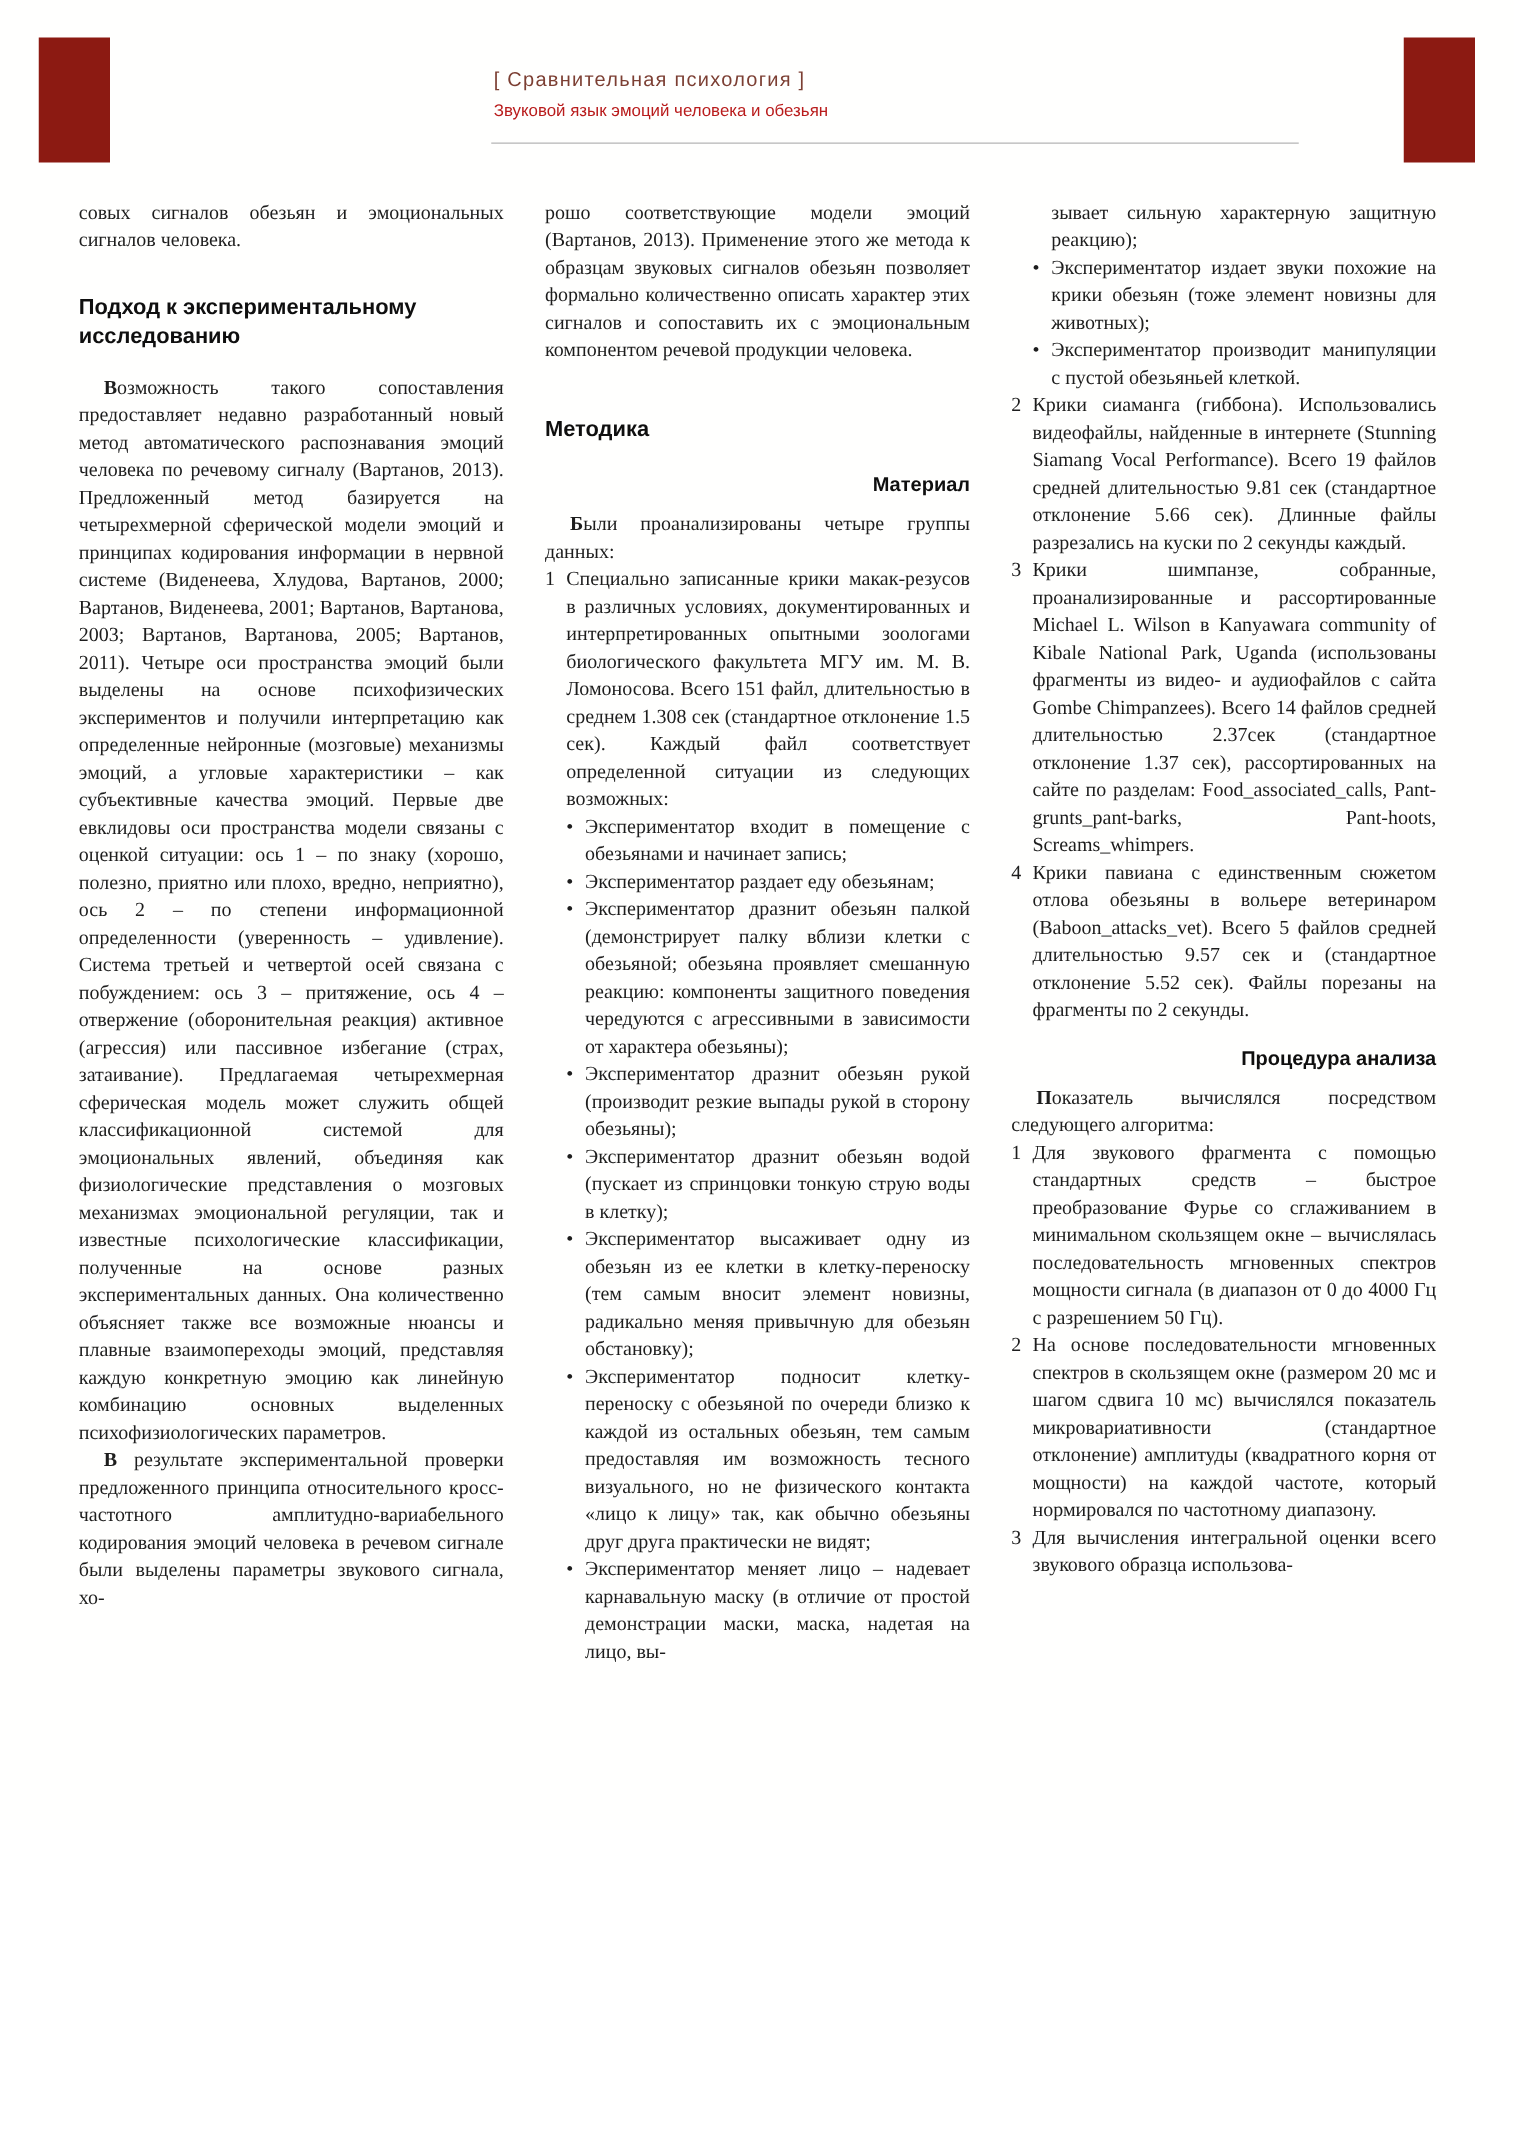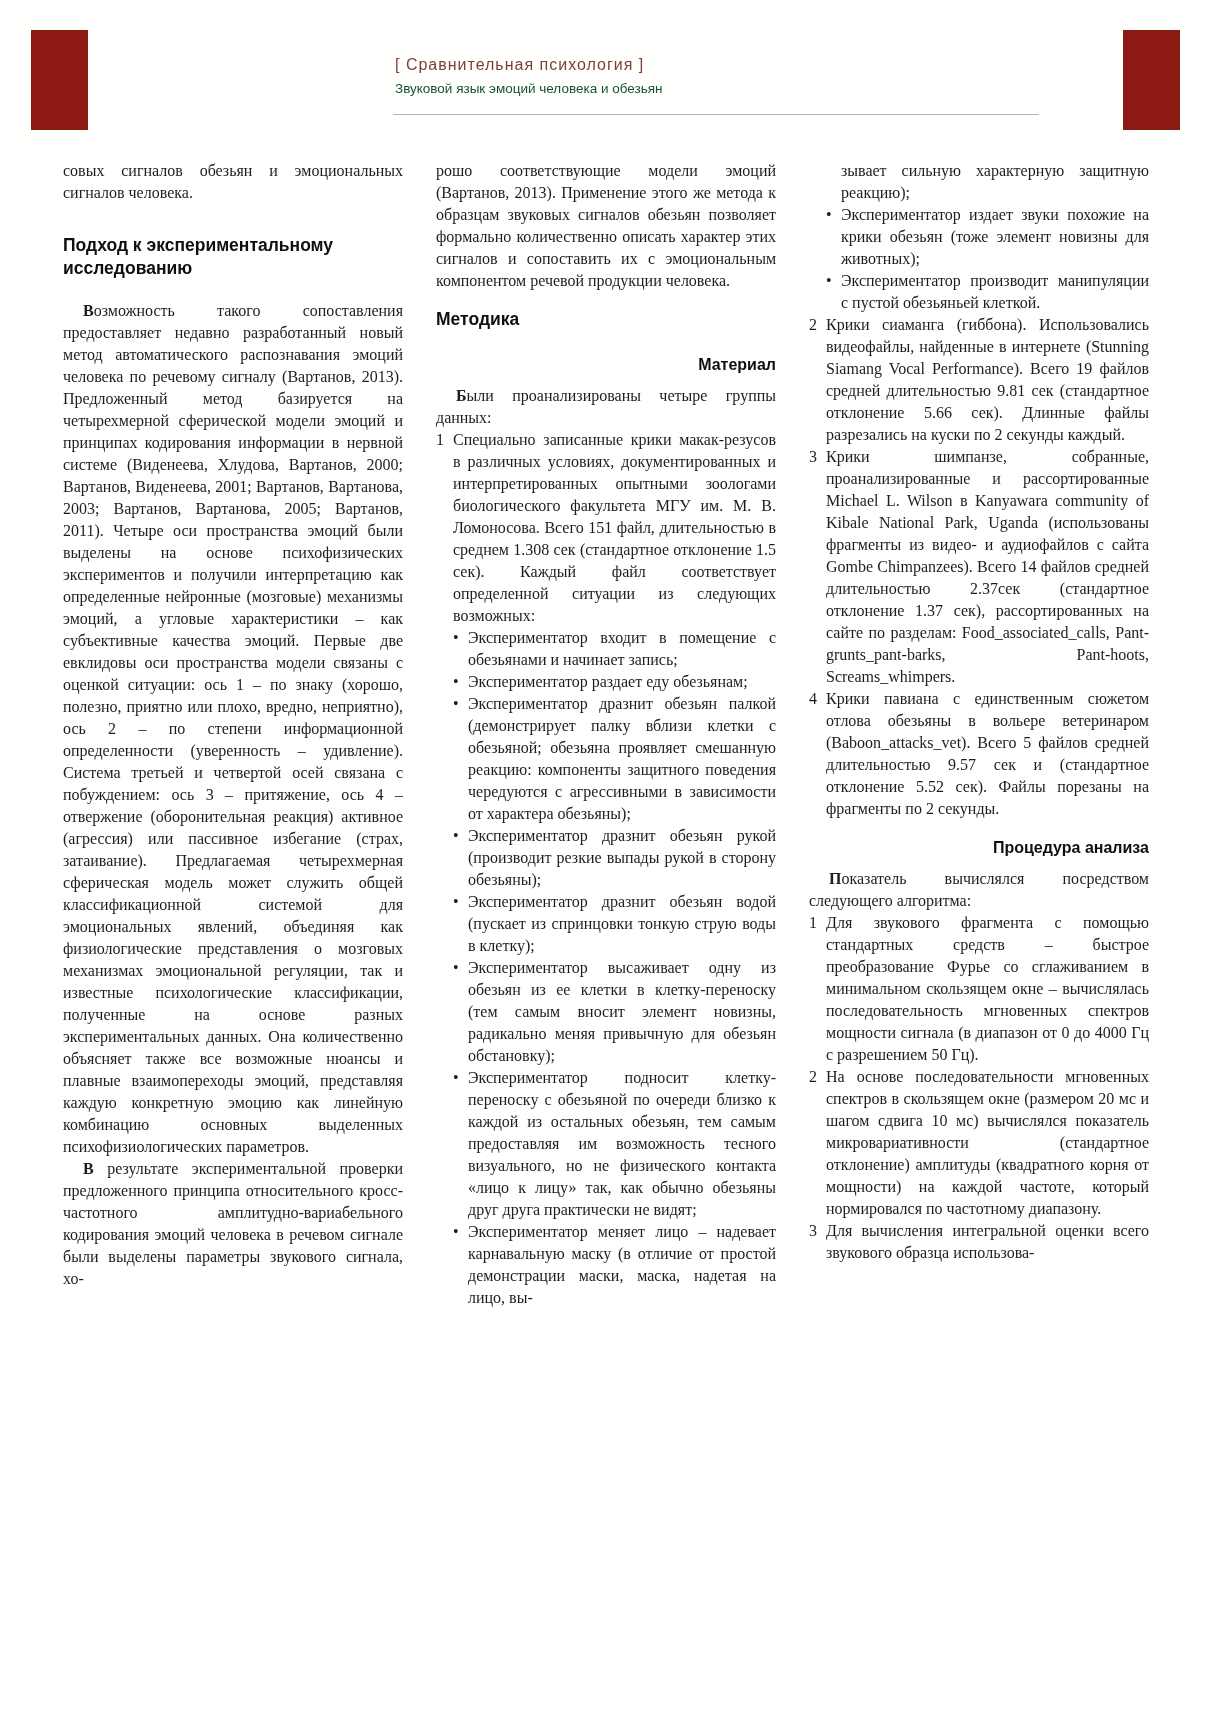--- a/index.html
+++ b/index.html
@@ -17,21 +17,21 @@
   .corner-r { left:1123px; }
 
   
   .pagehead { position:absolute; left:395px; top:56px; }
   .cat {
     font-family:"Liberation Sans", sans-serif;
     font-size:16px; letter-spacing:1px; color:#7c3f33;
   }
   .sub {
     font-family:"Liberation Sans", sans-serif;
-    font-size:13.5px; color:#14532d; margin-top:7px;
+    font-size:13.5px; color:#b91c1c; margin-top:7px;
   }
   .headrule { position:absolute; left:393px; top:114px; width:646px; height:1px; background:#b5b5b5; }
 
   
   .cols {
     position:absolute; left:63px; top:160px; width:1086px;
     display:flex; gap:33px;
   }
   .col {
     flex:0 0 340px; width:340px;
@@ -40,21 +40,21 @@
   }
   .cont { margin:0; }
   .para { margin:0; text-indent:20px; }
   .lead { font-weight:bold; }
 
   .h-section {
     font-family:"Liberation Sans", sans-serif;
     font-size:17.5px; line-height:23px; font-weight:bold; color:#0f0f0f;
     margin:30px 0 20px; text-align:left;
   }
-  .h-method { margin:16px 0 24px; }
+  .h-method { margin:40px 0 24px; }
   .h-sub {
     font-family:"Liberation Sans", sans-serif;
     font-size:16px; line-height:20px; font-weight:bold; color:#0f0f0f;
     margin:18px 0 10px; text-align:right;
   }
 
   .nitem { display:flex; align-items:flex-start; }
   .nitem .n { flex:0 0 17px; }
   .nitem .t { flex:1; text-align:justify; }
 

